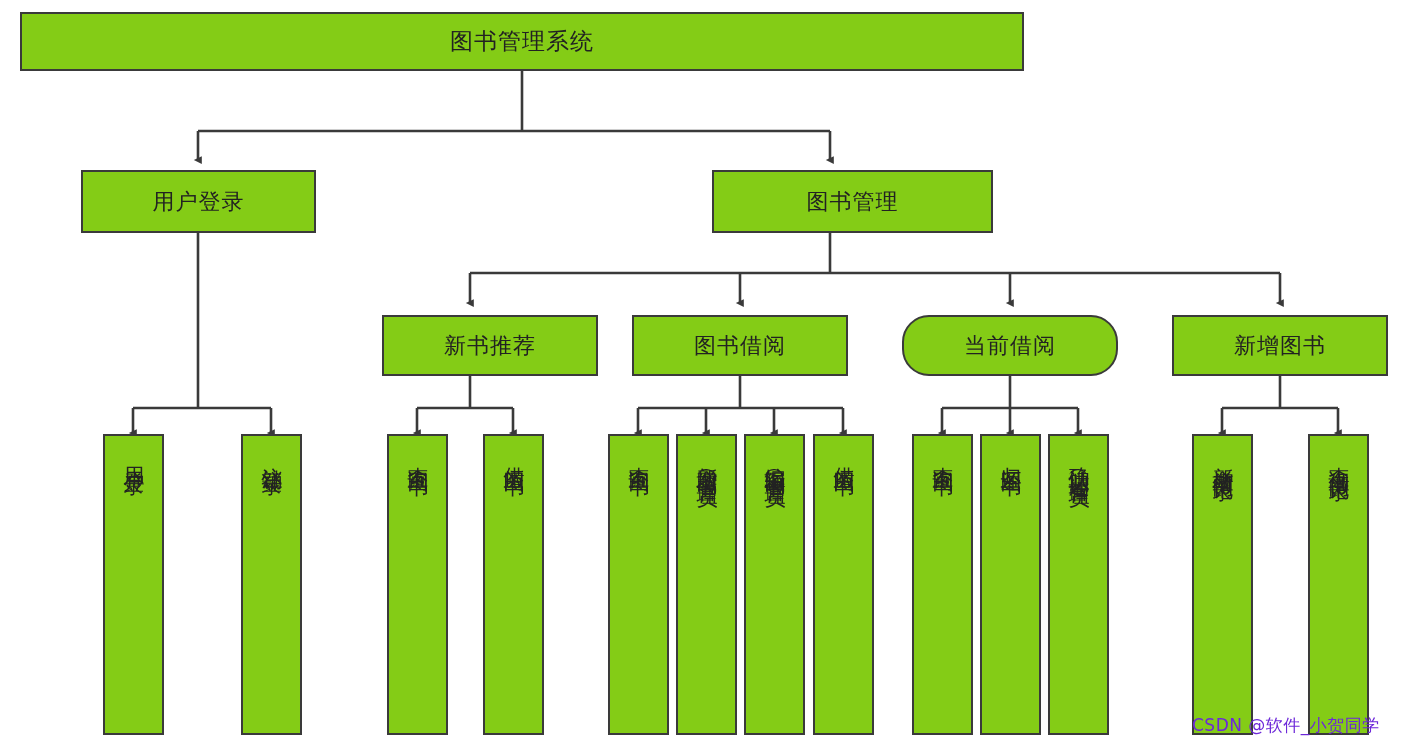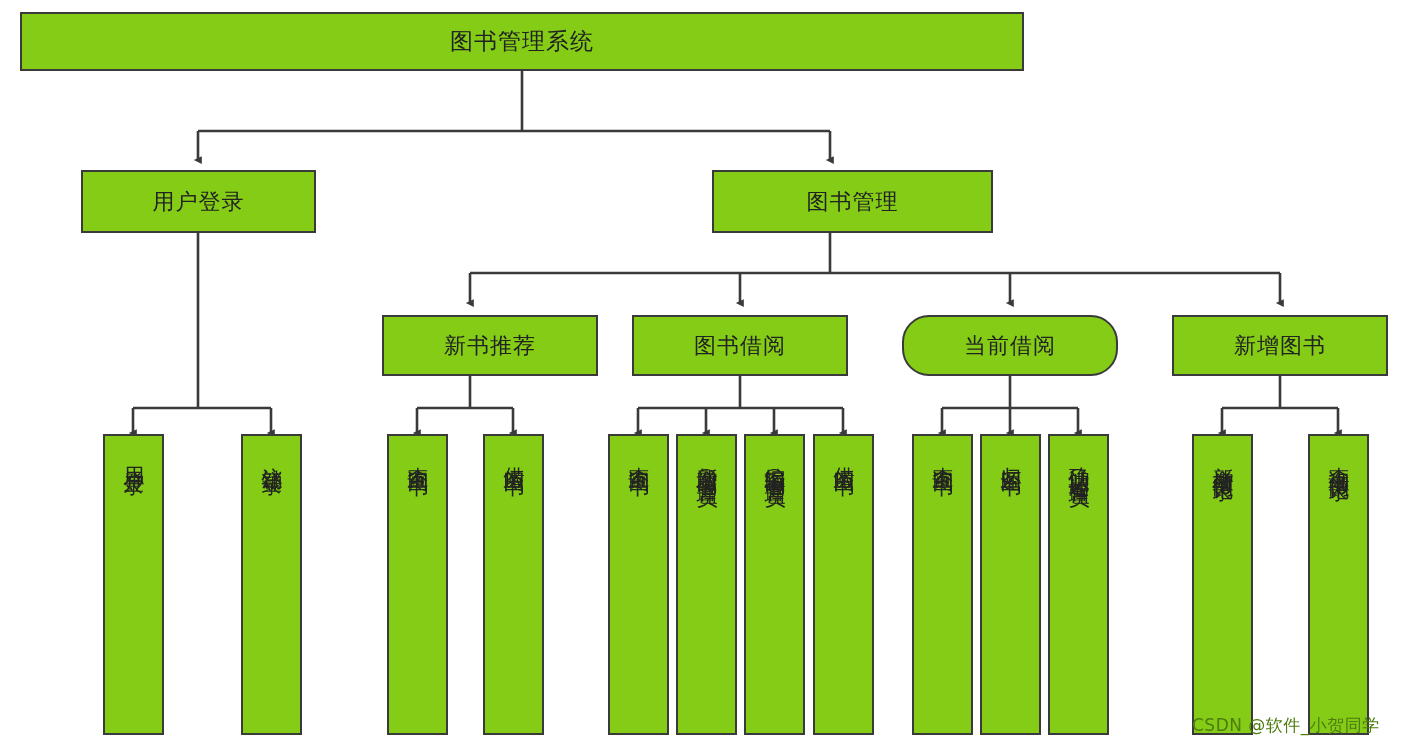--- a/index.html
+++ b/index.html
@@ -58,21 +58,21 @@
     font-size: 21px;
     letter-spacing: 3px;
     line-height: 1.1;
     white-space: nowrap;
   }
   #root-node .label {
     font-size: 23px;
   }
   .watermark {
     position: absolute;
-    color: #4d7c0f;
+    color: #6d28d9;
     font-size: 17px;
     letter-spacing: 0.5px;
     white-space: nowrap;
     user-select: none;
   }
 </style>
 </head>
 <body>
 
 <div id="diagram-root">

